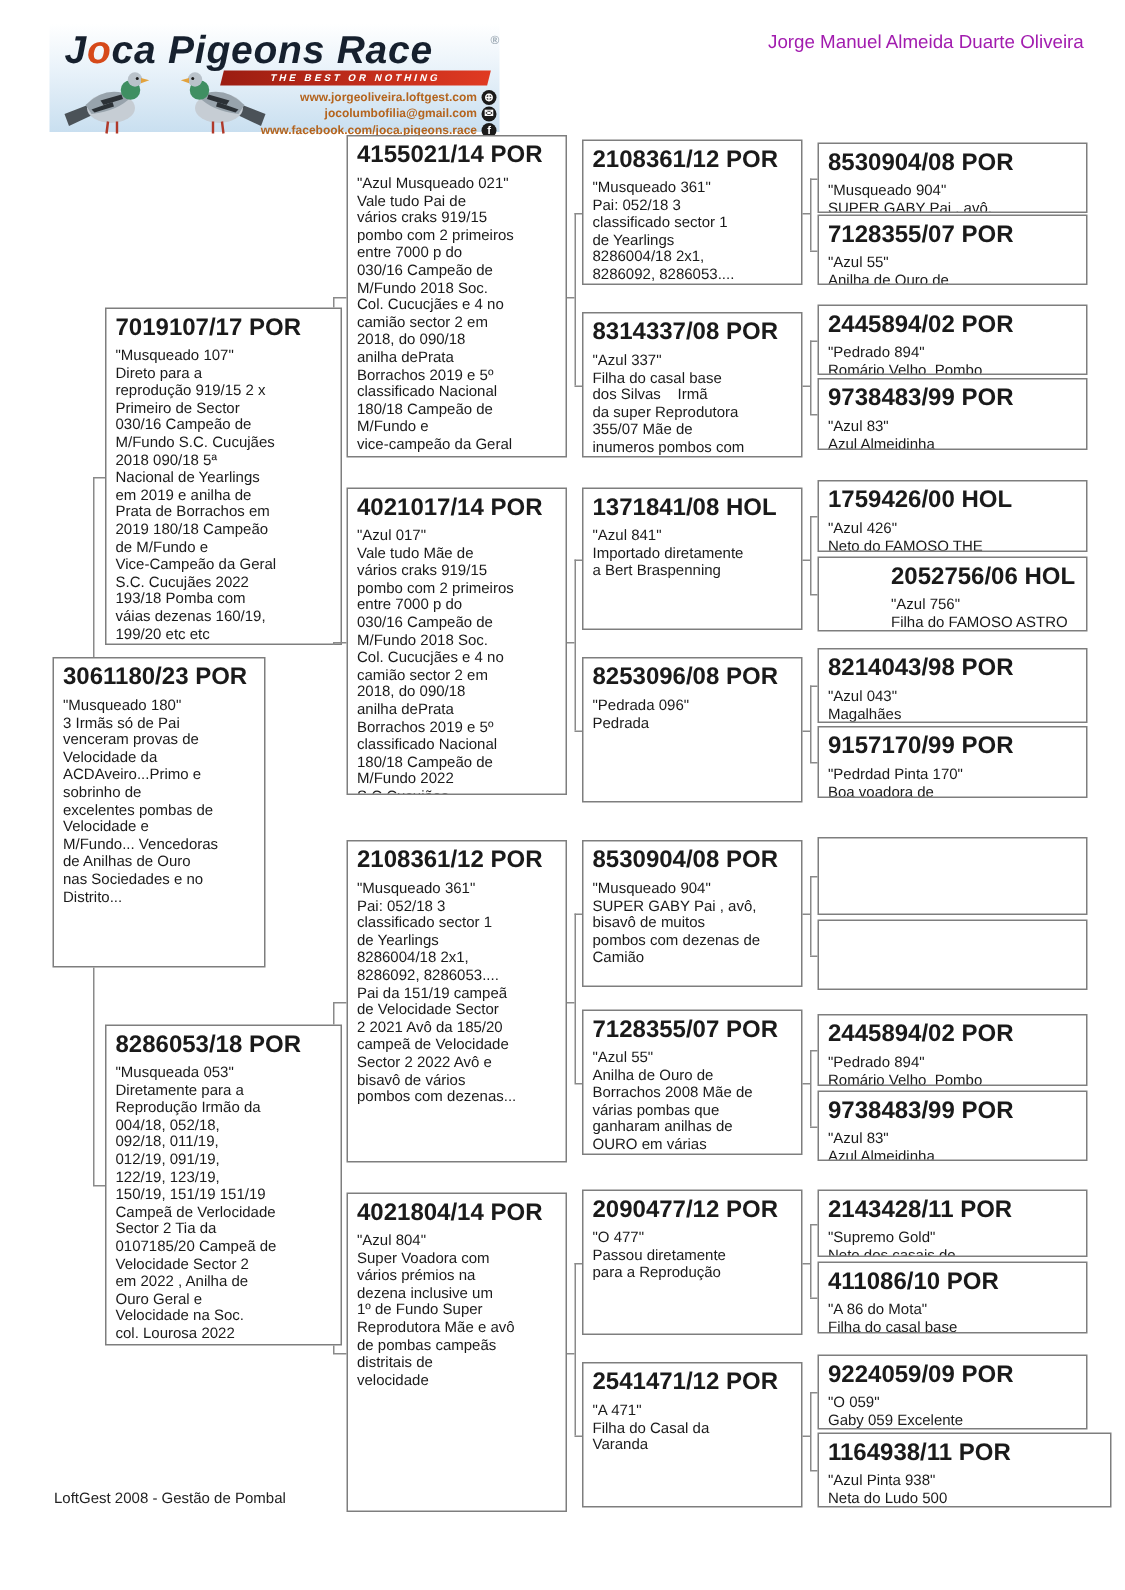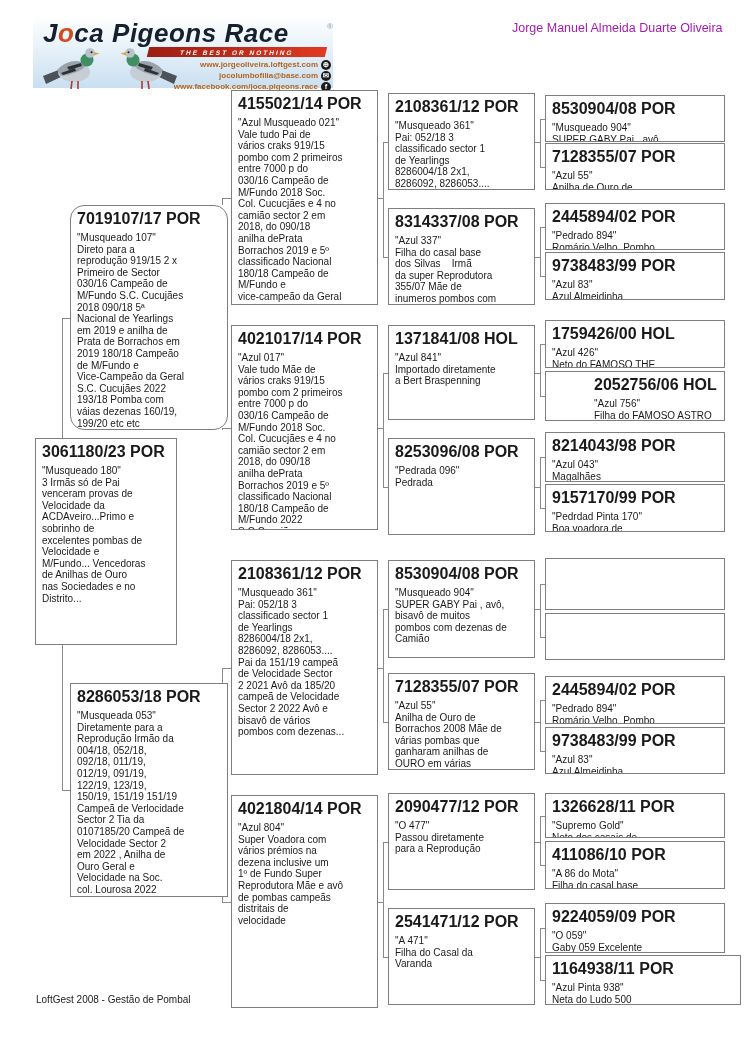--- a/index.html
+++ b/index.html
@@ -47,21 +47,21 @@
     </div>
     <div class="ribbon">
       <span>THE BEST OR NOTHING</span>
     </div>
     <div class="contacts">
       <div class="contact-row">
         <span class="ctext">www.jorgeoliveira.loftgest.com</span>
         <span class="cicon">⊕</span>
       </div>
       <div class="contact-row">
-        <span class="ctext">jocolumbofilia@base.com</span>
+        <span class="ctext">jocolumbofilia@gmail.com</span>
         <span class="cicon">✉</span>
       </div>
       <div class="contact-row">
         <span class="ctext">www.facebook.com/joca.pigeons.race</span>
         <span class="cicon">f</span>
       </div>
     </div>
     <svg class="pigeons" width="150" height="50" viewBox="0 0 150 50">
       <defs>
         <g id="pigeon">
@@ -94,21 +94,21 @@
 Velocidade da
 ACDAveiro...Primo e
 sobrinho de
 excelentes pombas de
 Velocidade e
 M/Fundo... Vencedoras
 de Anilhas de Ouro
 nas Sociedades e no
 Distrito...</div>
       </div>
-      <div class="pbox" style="left: 70px; top: 205px; width: 158px; height: 225px; border-radius: 14px;">
+      <div class="pbox" style="left: 70px; top: 205px; width: 158px; height: 225px;">
         <div class="ring">7019107/17 POR</div>
         <div class="pbody">"Musqueado 107"
 Direto para a
 reprodução 919/15 2 x
 Primeiro de Sector
 030/16 Campeão de
 M/Fundo S.C. Cucujães
 2018 090/18 5ª
 Nacional de Yearlings
 em 2019 e anilha de
@@ -314,21 +314,21 @@
         <div class="ring">2445894/02 POR</div>
         <div class="pbody">"Pedrado 894"
 Romário Velho  Pombo</div>
       </div>
       <div class="pbox" style="left: 545px; top: 727px; width: 180px; height: 47px;">
         <div class="ring">9738483/99 POR</div>
         <div class="pbody">"Azul 83"
 Azul Almeidinha</div>
       </div>
       <div class="pbox" style="left: 545px; top: 793px; width: 180px; height: 45px;">
-        <div class="ring">1326628/11 POR</div>
+        <div class="ring">2143428/11 POR</div>
         <div class="pbody">"Supremo Gold"
 Neto dos casais de</div>
       </div>
       <div class="pbox" style="left: 545px; top: 841px; width: 180px; height: 48px;">
         <div class="ring">411086/10 POR</div>
         <div class="pbody">"A 86 do Mota"
 Filha do casal base</div>
       </div>
       <div class="pbox" style="left: 545px; top: 903px; width: 180px; height: 50px;">
         <div class="ring">9224059/09 POR</div>

